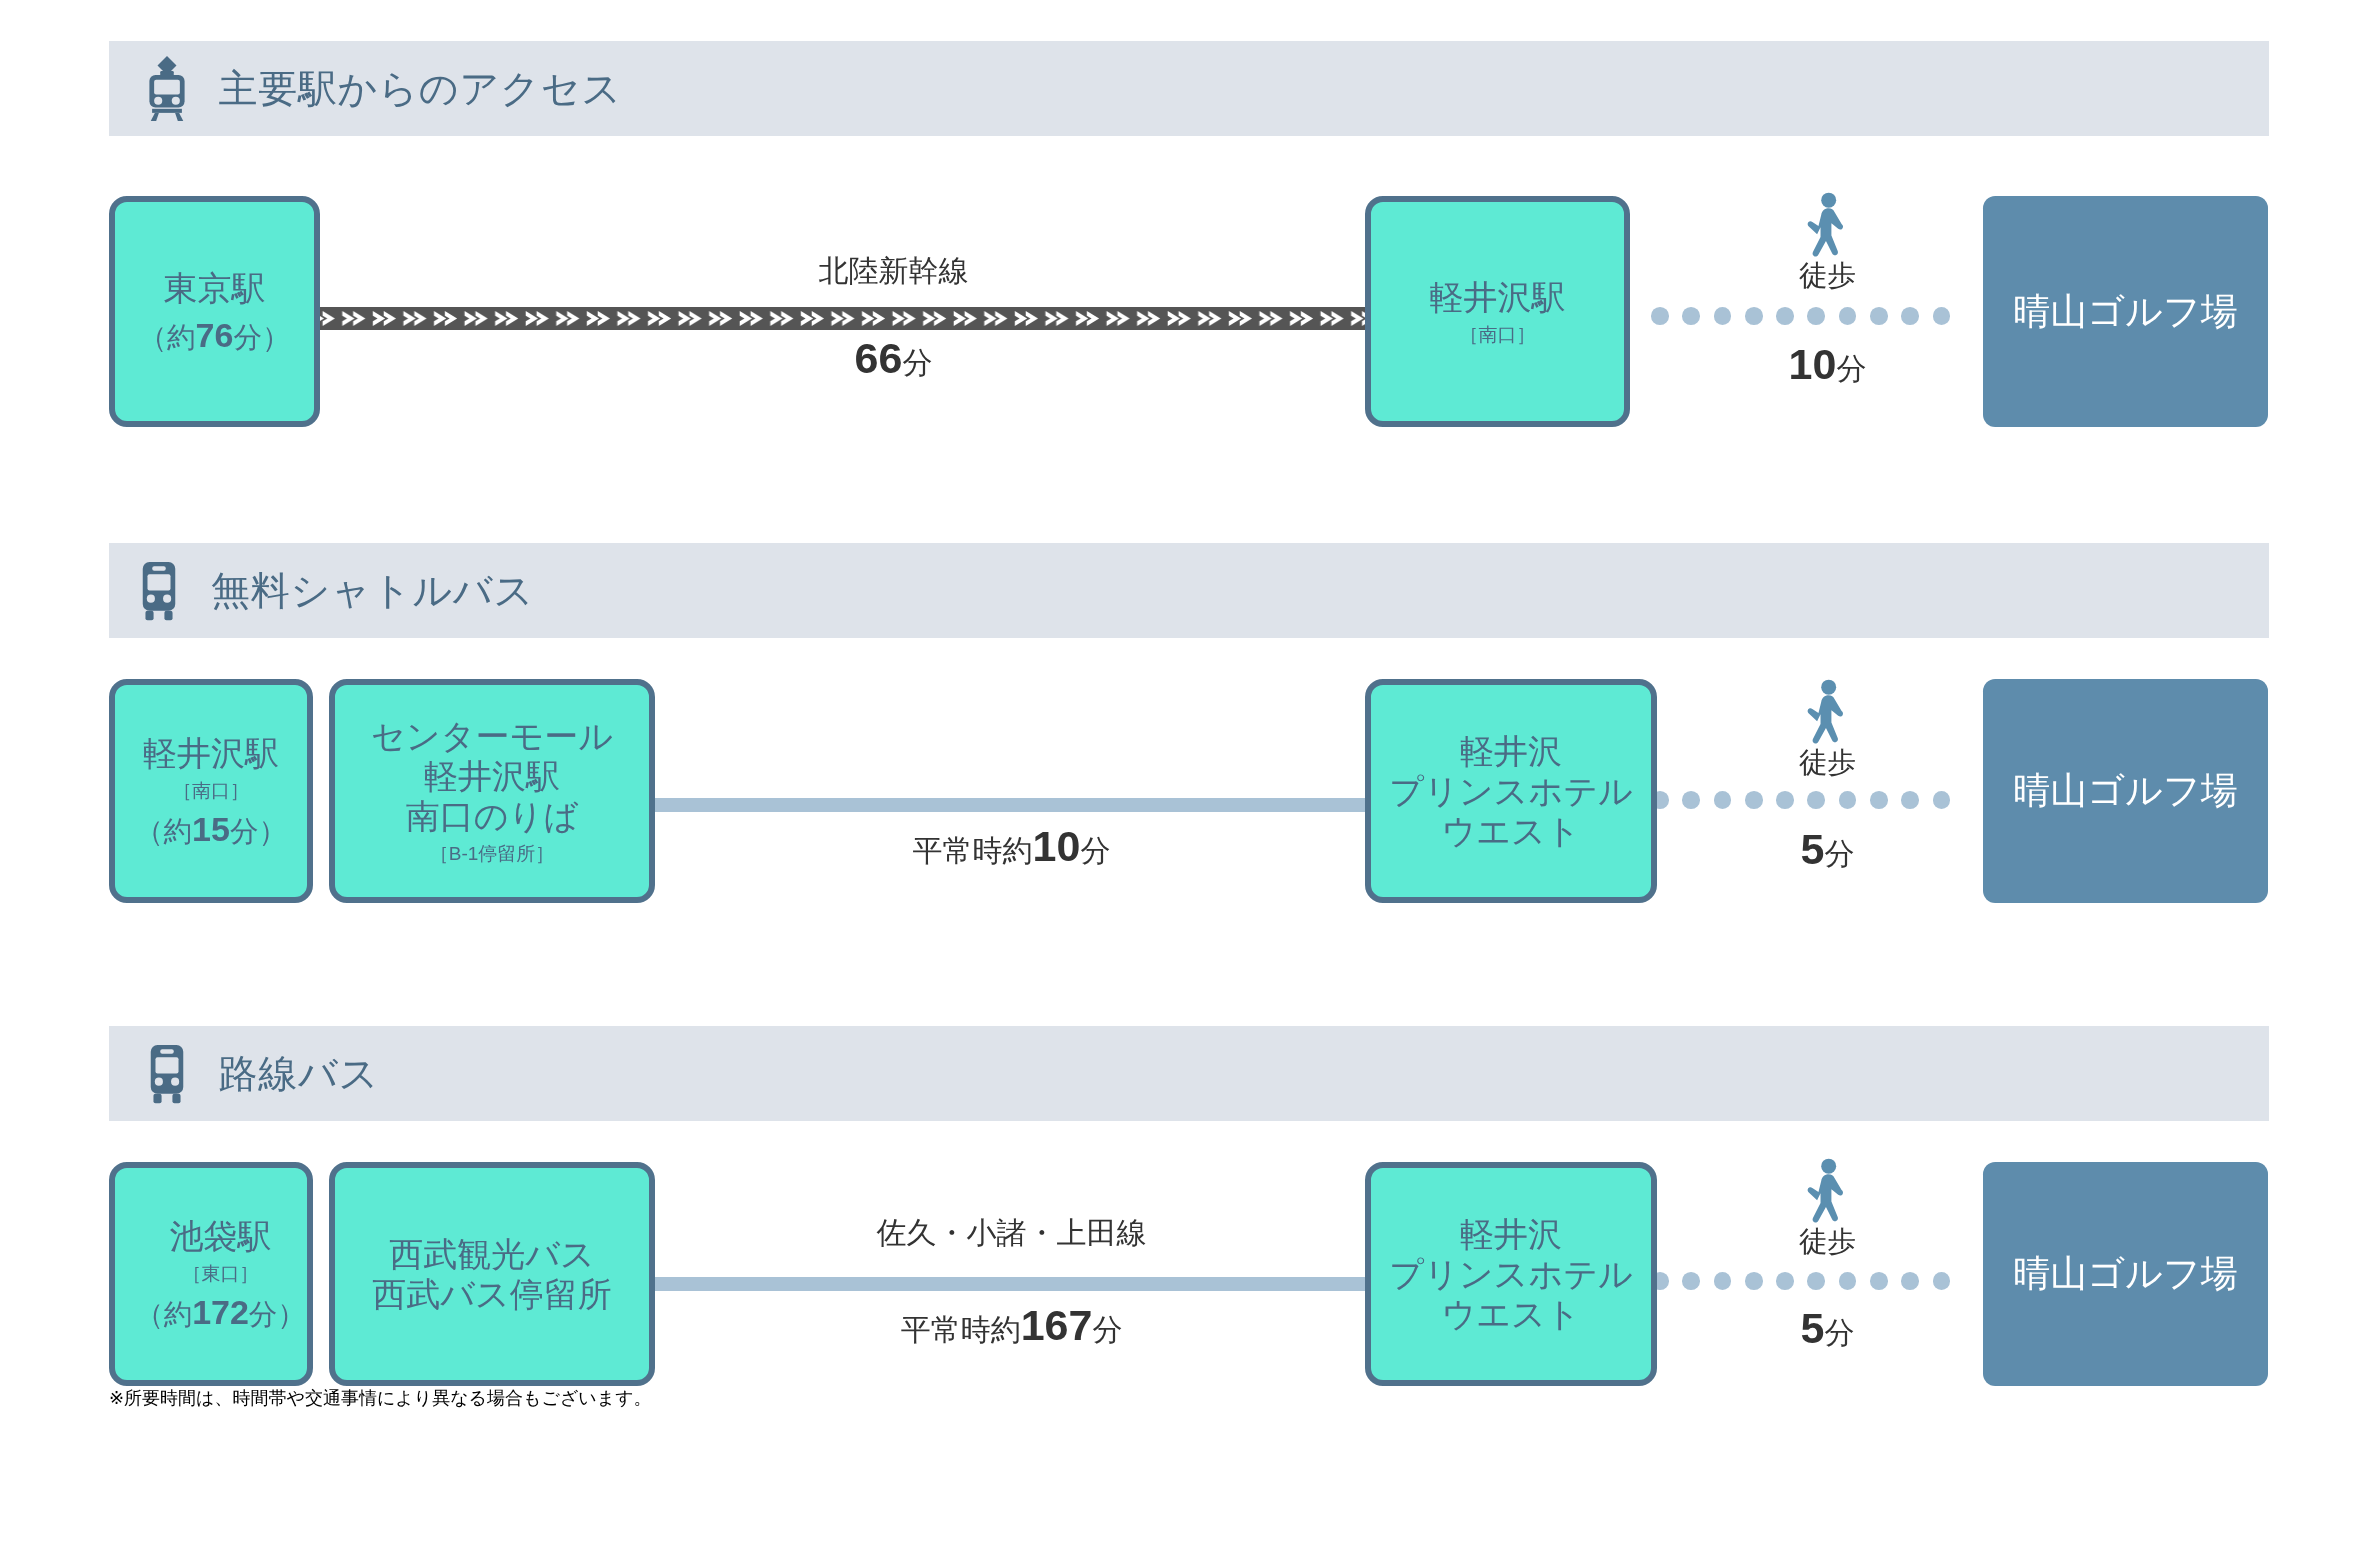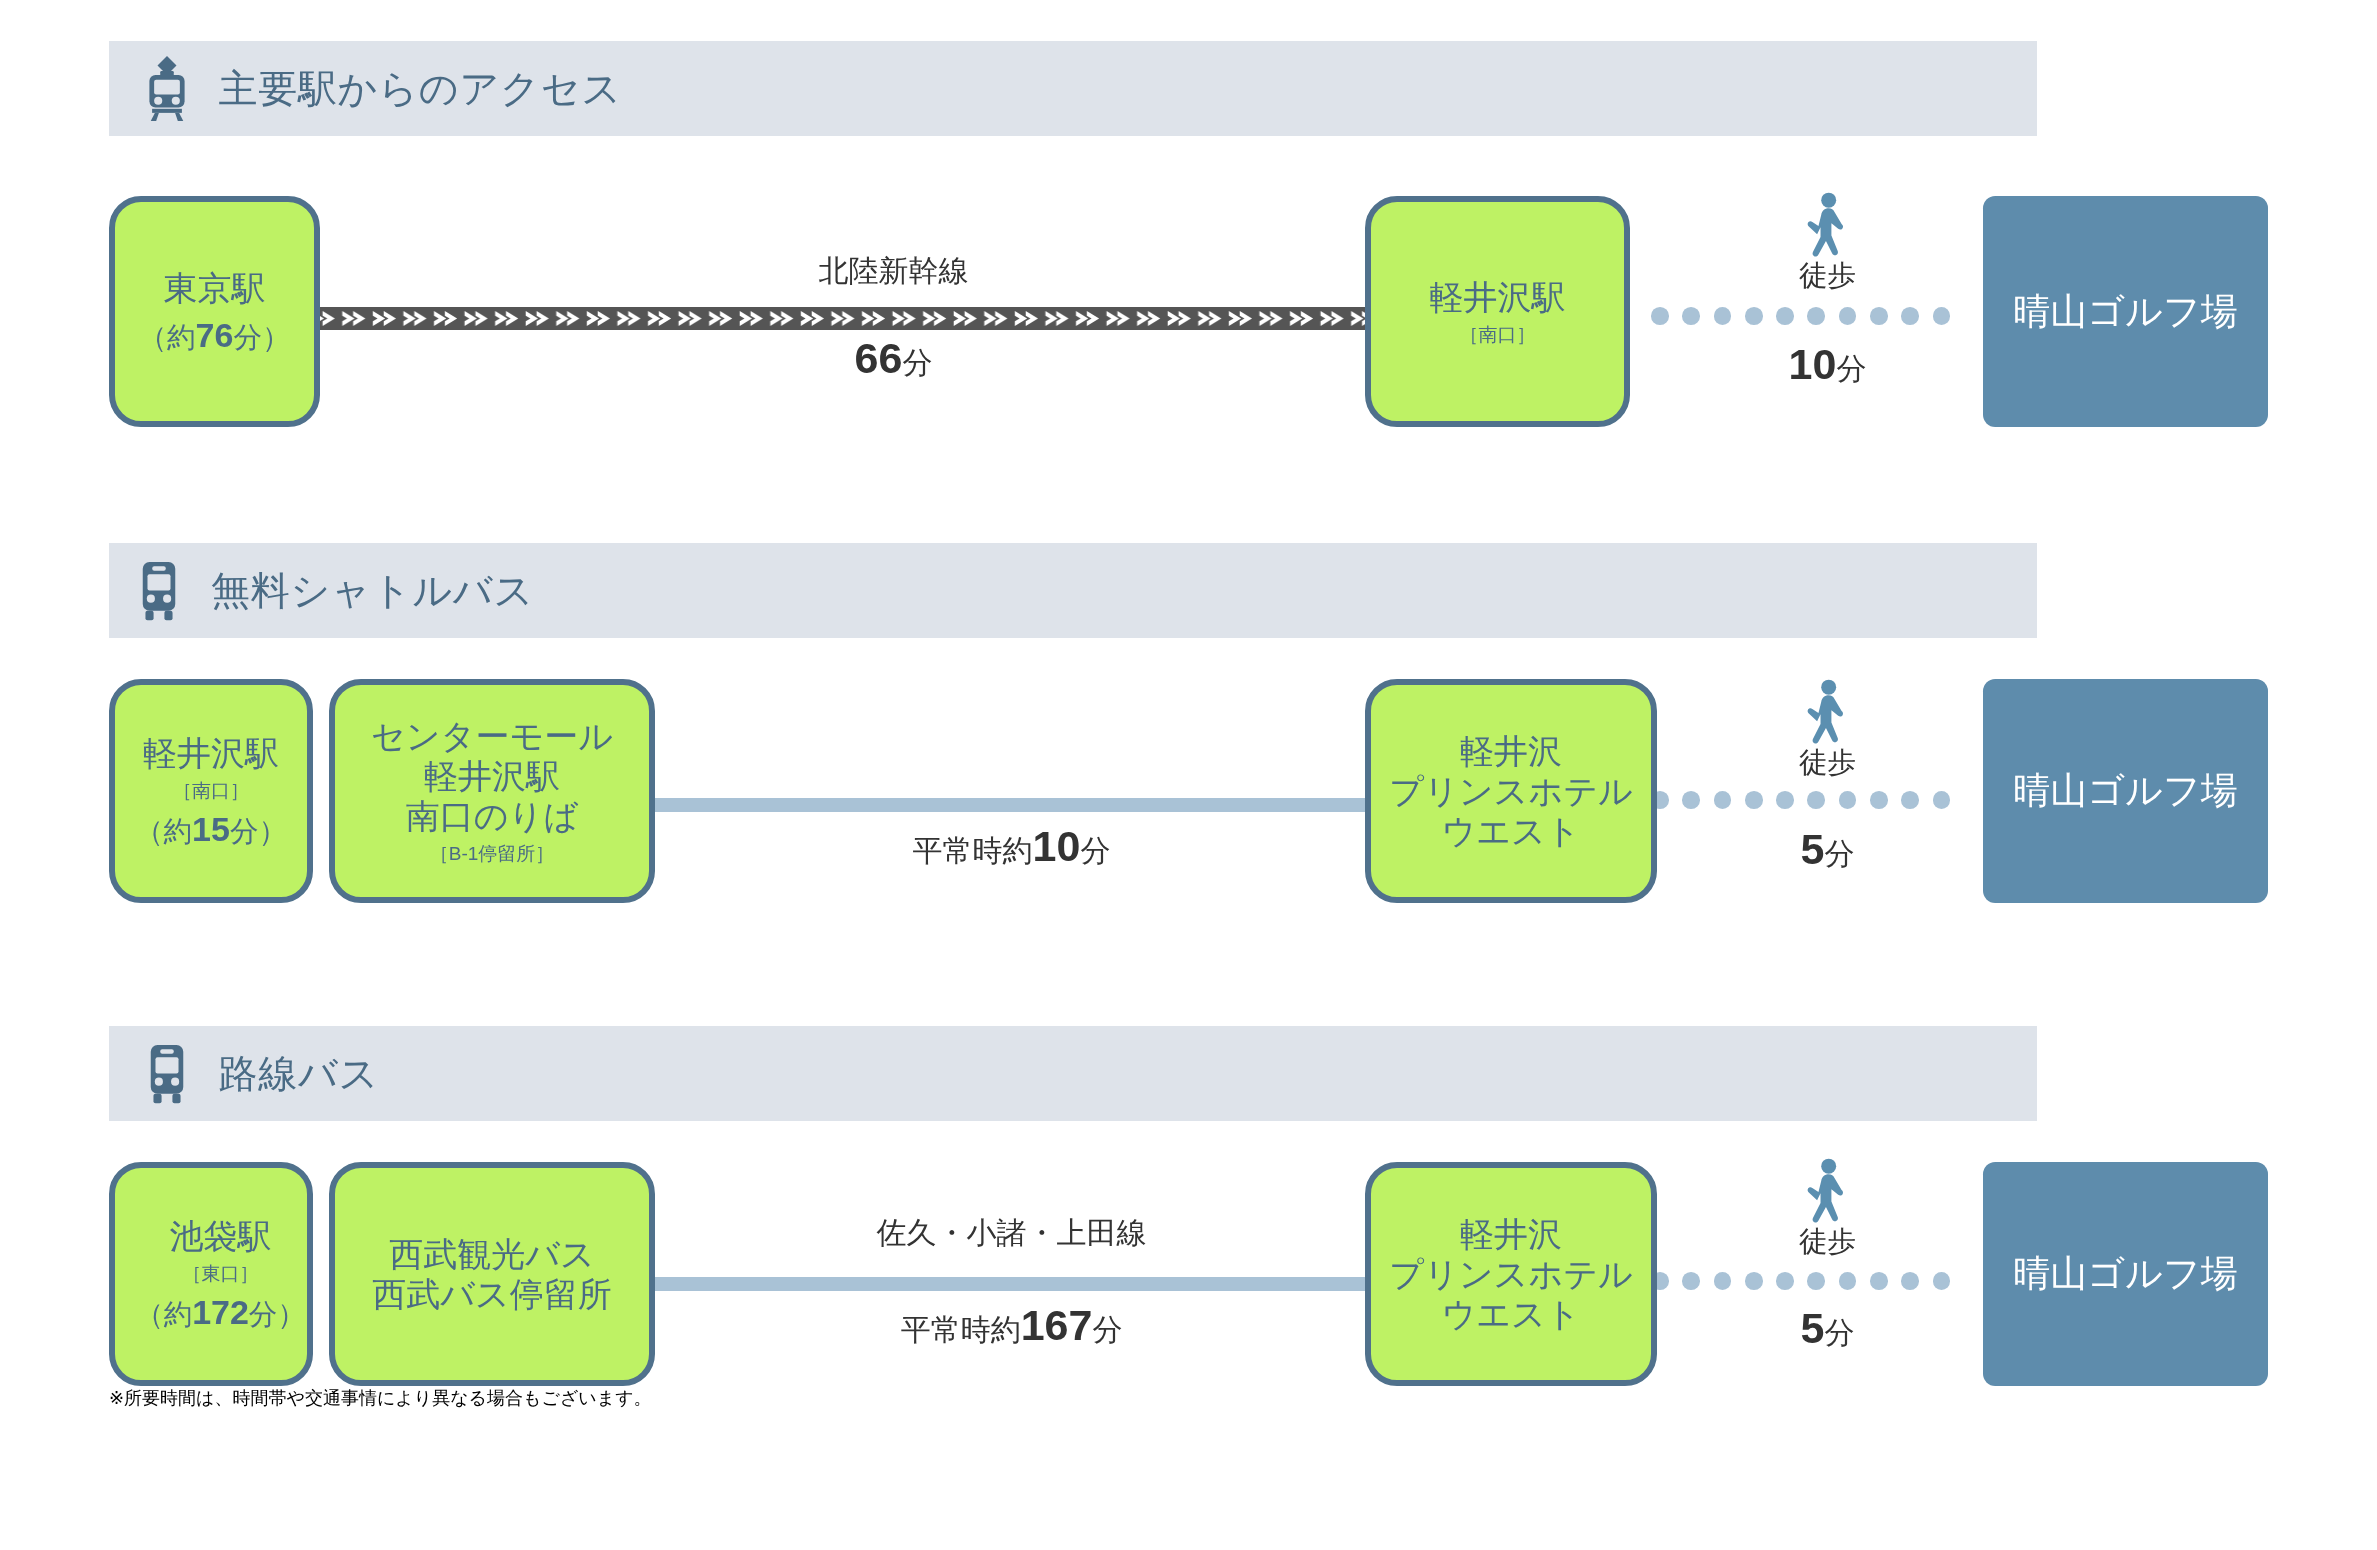--- a/index.html
+++ b/index.html
@@ -20,21 +20,21 @@
     position: absolute;
     left: 0; top: 0;
     width: 2377px;
     height: 1551px;
   }
 
   
   .section-header {
     position: absolute;
     left: 109px;
-    width: 1928px;
+    width: 2160px;
     height: 95px;
     background: #DEE3EA;
     display: flex;
     align-items: center;
     box-sizing: border-box;
     padding-left: 28.5px;
   }
   .section-header .hdr-icon {
     width: 58px;
     height: 65px;
@@ -50,22 +50,22 @@
     letter-spacing: 0.7px;
     font-weight: 500;
     white-space: nowrap;
   }
 
   
   .node {
     position: absolute;
     box-sizing: border-box;
     border: 6.1px solid #50718C;
-    border-radius: 32px;
-    background: #bef264;
+    border-radius: 18px;
+    background: #5eead4;
     display: flex;
     flex-direction: column;
     align-items: center;
     justify-content: center;
     color: #4A6B85;
     text-align: center;
     line-height: 1.18;
     z-index: 5;
   }
   .node .l-main {

